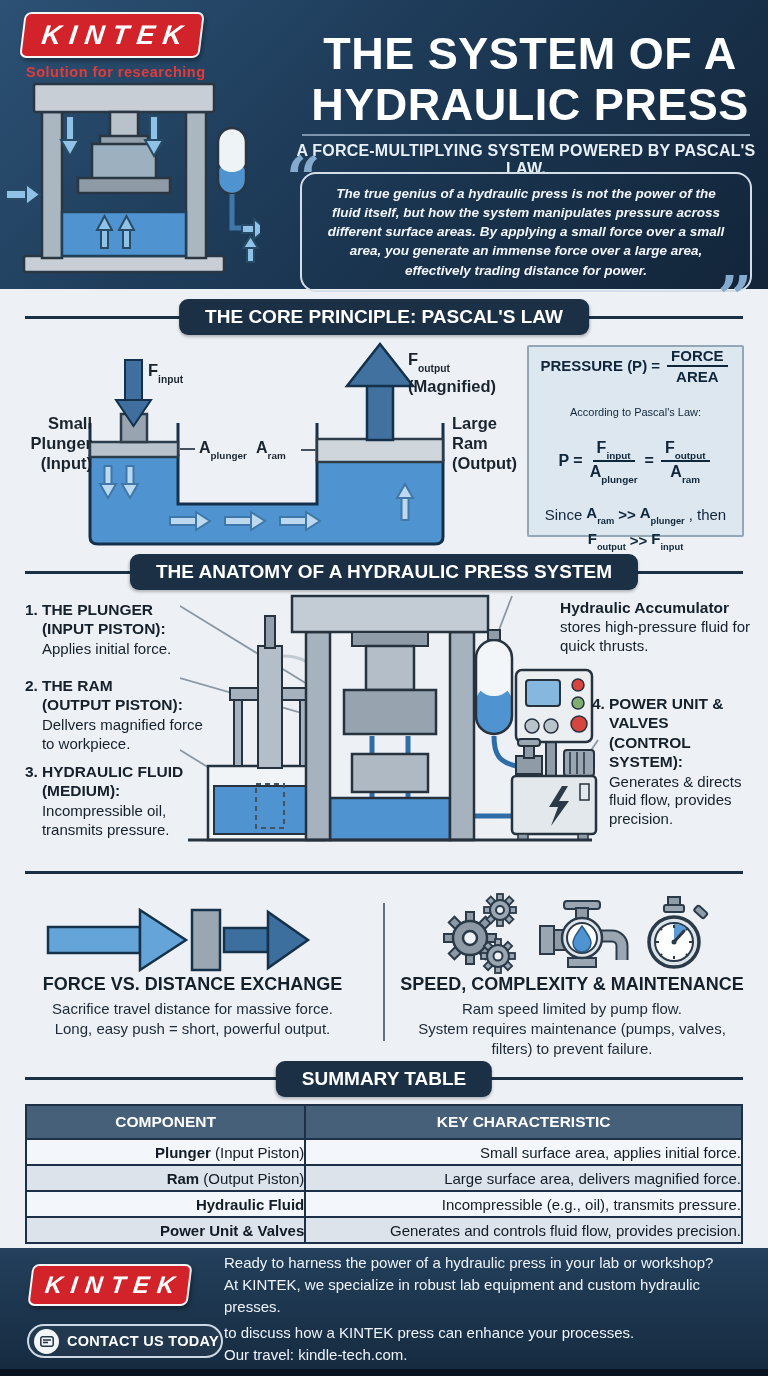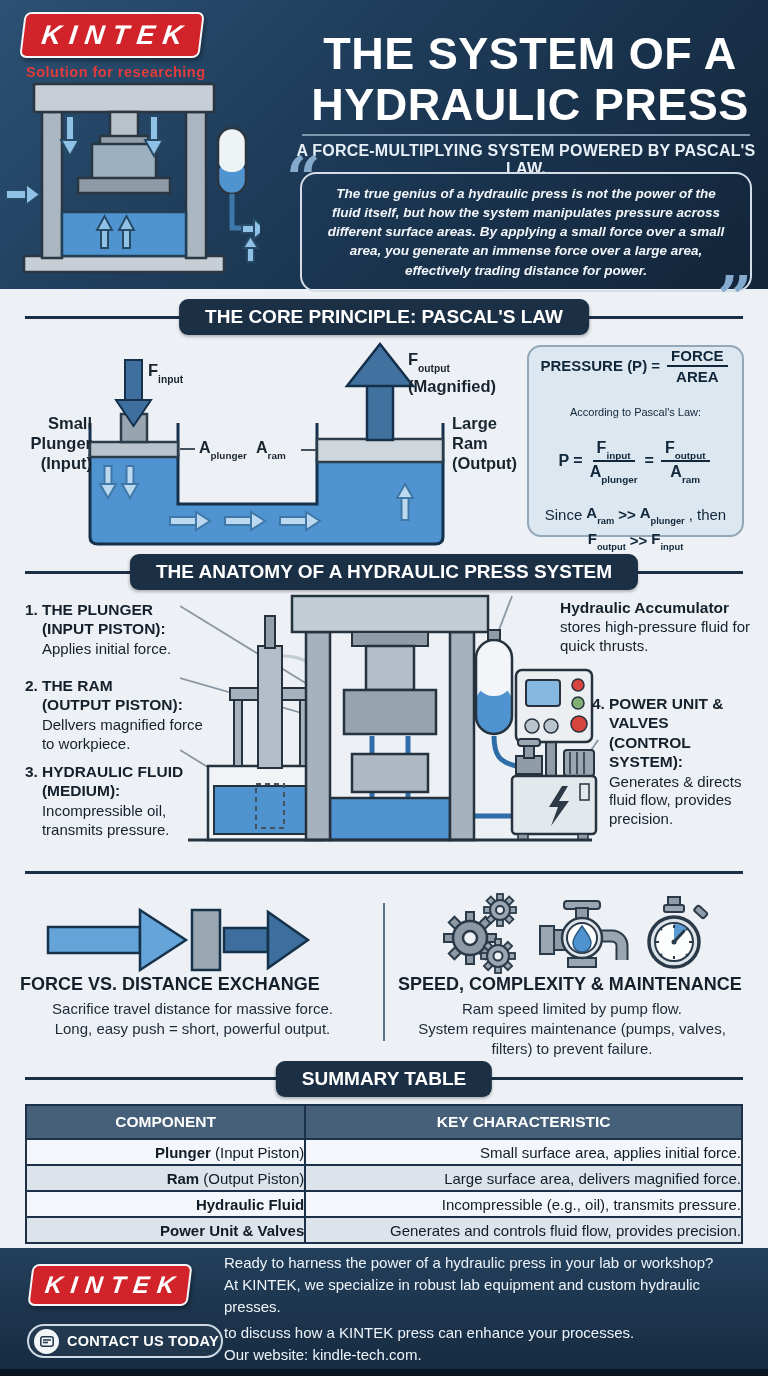--- a/index.html
+++ b/index.html
@@ -36,37 +36,37 @@
   .rule{position:absolute;left:25px;right:25px;height:2.5px;background:var(--pill-bg)}
   .pill{position:absolute;left:50%;transform:translateX(-50%);background:var(--pill-bg);color:#fff;
         font-weight:bold;font-size:19px;line-height:36px;padding:0 26px;border-radius:9px;white-space:nowrap;
         box-shadow:0 2px 3px rgba(0,0,0,.25)}
 
   
   .abs{position:absolute}
   .dlabel{position:absolute;color:var(--ink);font-weight:bold;font-size:16.5px;line-height:20px}
   sub{font-size:.62em;font-weight:bold;position:relative;top:.22em;letter-spacing:0}
   .formula-box{position:absolute;left:527px;top:345px;width:217px;height:192px;background:#dce7f0;
-               border:2px solid #93a7b6;border-radius:14px;color:#10263a;
+               border:2px solid #93a7b6;border-radius:2px;color:#10263a;
                display:flex;flex-direction:column;align-items:center;justify-content:center;gap:6px;padding:8px 6px}
   .frow{display:flex;align-items:center;justify-content:center;font-size:15px}
   .frow.bold{font-weight:bold}
   .frac{display:inline-flex;flex-direction:column;align-items:center;margin:15px 5px;font-weight:bold}
   .frac .ftop{border-bottom:2px solid #10263a;padding:0 4px 1px}
   .frac .fbot{padding-top:1px}
   .tok{margin:0 2px}
 
   
   .alabel{position:absolute;display:flex;gap:4px;color:#15202b}
   .anum{font-weight:bold;font-size:15.5px;line-height:1.25}
   .alabel .at{font-weight:bold;font-size:15.5px;line-height:1.25}
   .alabel .ad{font-size:15px;line-height:1.25;margin-top:1px}
 
   
-  .to-title{position:absolute;font-weight:bold;font-size:18px;color:#15202b;text-align:left}
+  .to-title{position:absolute;font-weight:bold;font-size:18px;color:#15202b;text-align:center}
   .to-body{position:absolute;font-size:15px;color:#1d2936;text-align:center;line-height:20px}
   .vdivider{position:absolute;left:383px;top:903px;width:2px;height:138px;background:#5f7183}
 
   
   table.summary{position:absolute;left:25px;top:1104px;width:718px;border-collapse:collapse;
                 border:2.5px solid #1c3047}
   table.summary th{background:var(--table-header-bg);color:#fff;font-size:15.5px;font-weight:bold;
                    height:34px;border:2px solid #1c3047}
   table.summary td{font-size:15px;color:#121c26;text-align:right;height:26px;border:2px solid #1c3047}
   table.summary tr:nth-child(odd) td{background:#f3f6fa}
@@ -514,18 +514,18 @@
       <span class="cicon">
         <svg width="14" height="11" viewBox="0 0 14 11">
           <rect x="0.8" y="0.8" width="12.4" height="9.4" rx="2" fill="none" stroke="#22364a" stroke-width="1.5"></rect>
           <path d="M3,4 h8 M3,6.5 h5" stroke="#22364a" stroke-width="1.3" fill="none"></path>
         </svg>
       </span>
       <span class="clabel">CONTACT US TODAY</span>
     </div>
     <div class="ftext" style="top:74px">
       <div>to discuss how a KINTEK press can enhance your processes.</div>
-      <div><span>Our website: </span><b class="site">kindle-tech.com.</b></div>
+      <div><span>Our travel: </span><b class="site">kindle-tech.com.</b></div>
     </div>
     <div class="bstrip"></div>
   </div>
 
 </div>
 
 </body></html>

